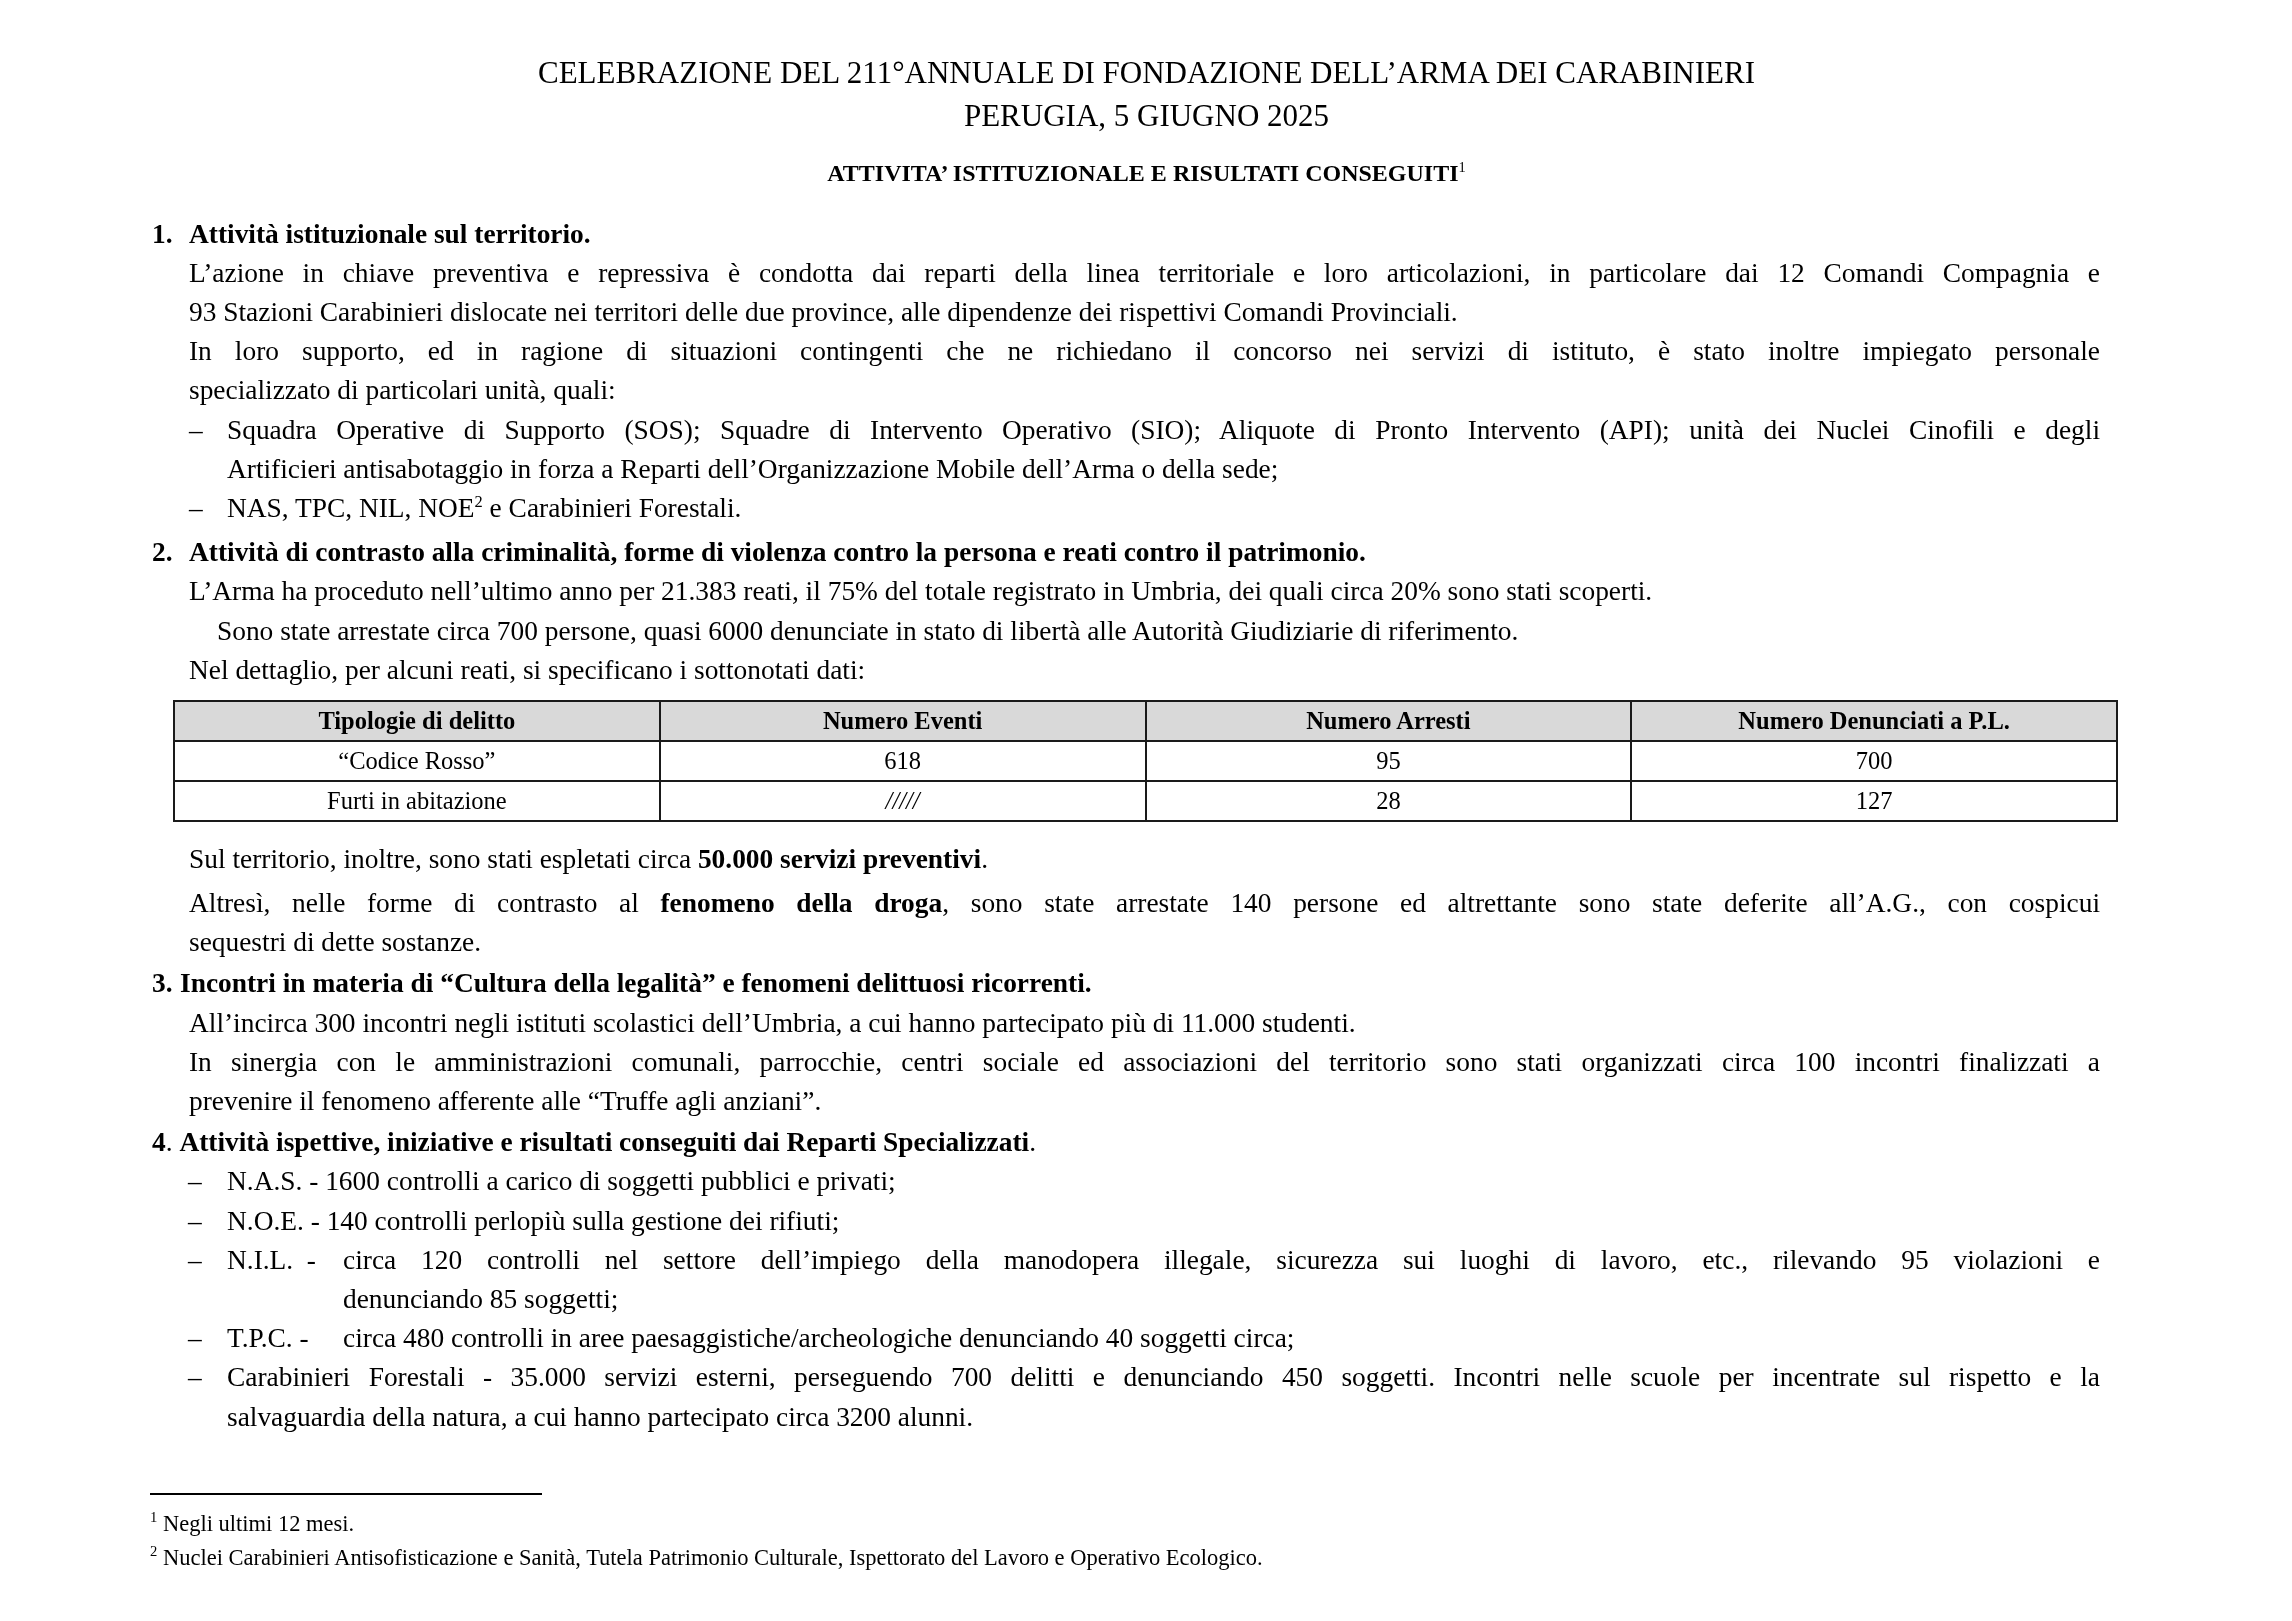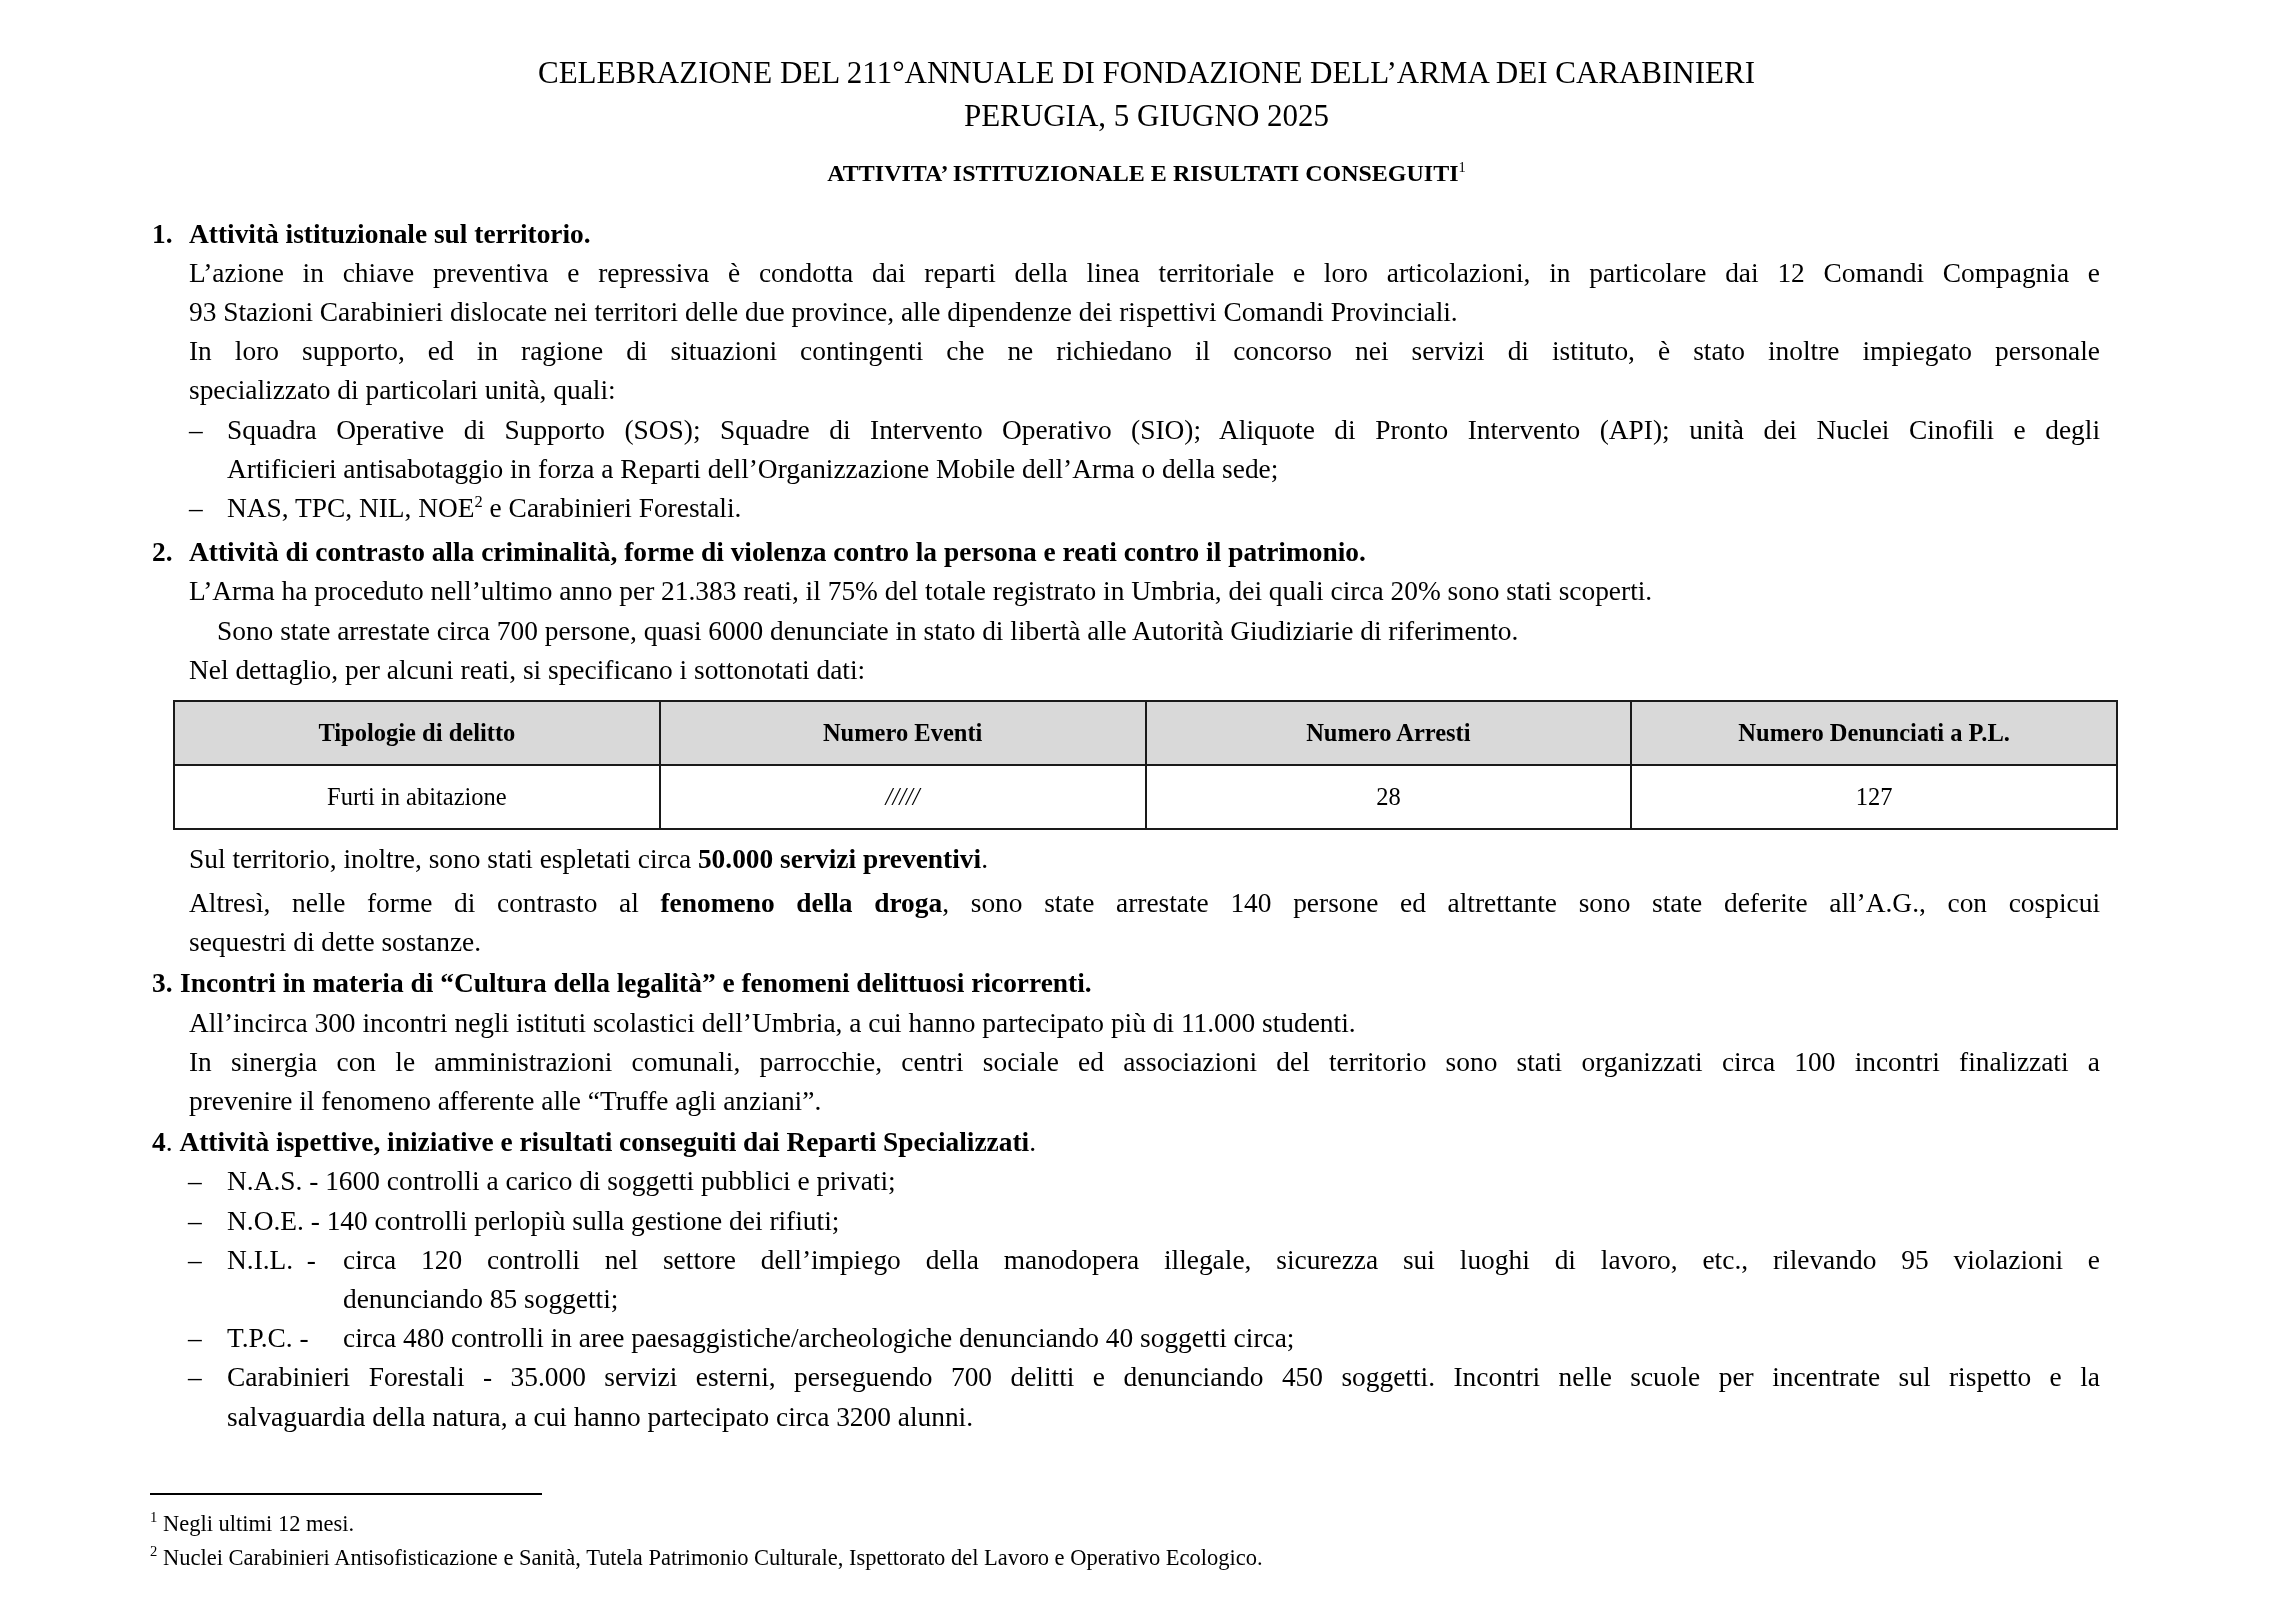--- a/index.html
+++ b/index.html
@@ -16,21 +16,21 @@
   sup { font-size: 0.6em; vertical-align: 0; position: relative; top: -0.6em; }
   .b { font-weight: bold; }
   .num { position: absolute; font-weight: bold; }
   .dash { position: absolute; }
   table.crimes {
     position: absolute; left: 173px; top: 700px; width: 1945px;
     border-collapse: collapse; table-layout: fixed;
     font-family: "Liberation Serif", "DejaVu Serif", serif; font-size: 24.5px;
   }
   table.crimes th, table.crimes td {
-    border: 2px solid #1a1a1a; text-align: center; padding: 16px; height: 30px; line-height: 30px;
+    border: 2px solid #1a1a1a; text-align: center; padding: 4px; height: 30px; line-height: 30px;
   }
   table.crimes th { background: #d9d9d9; font-weight: bold; }
   .fnrule { position: absolute; left: 150px; top: 1493px; width: 392px; height: 2px; background: #000; }
   .fn { position: absolute; left: 150px; font-size: 22.5px; line-height: 31px; white-space: nowrap; text-align: center; }
   .fn sup { font-size: 0.65em; }
 </style>
 </head>
 <body>
 
 <div class="line center title1">CELEBRAZIONE DEL 211°ANNUALE DI FONDAZIONE DELL’ARMA DEI CARABINIERI</div>
@@ -63,20 +63,26 @@
   <table class="crimes">
     <thead>
       <tr>
         <th>Tipologie di delitto</th>
         <th>Numero Eventi</th>
         <th>Numero Arresti</th>
         <th>Numero Denunciati a P.L.</th>
       </tr>
     </thead>
     <tbody>
+      <tr>
+        <td>“Codice Rosso”</td>
+        <td>618</td>
+        <td>95</td>
+        <td>700</td>
+      </tr>
       <tr>
         <td>Furti in abitazione</td>
         <td style="font-style:italic">/////</td>
         <td>28</td>
         <td>127</td>
       </tr>
     </tbody>
   </table>
 
   <div class="line" style="left:189px; top:840px;"><span>Sul territorio, inoltre, sono stati espletati circa </span><span class="b">50.000 servizi preventivi</span><span>.</span></div>

